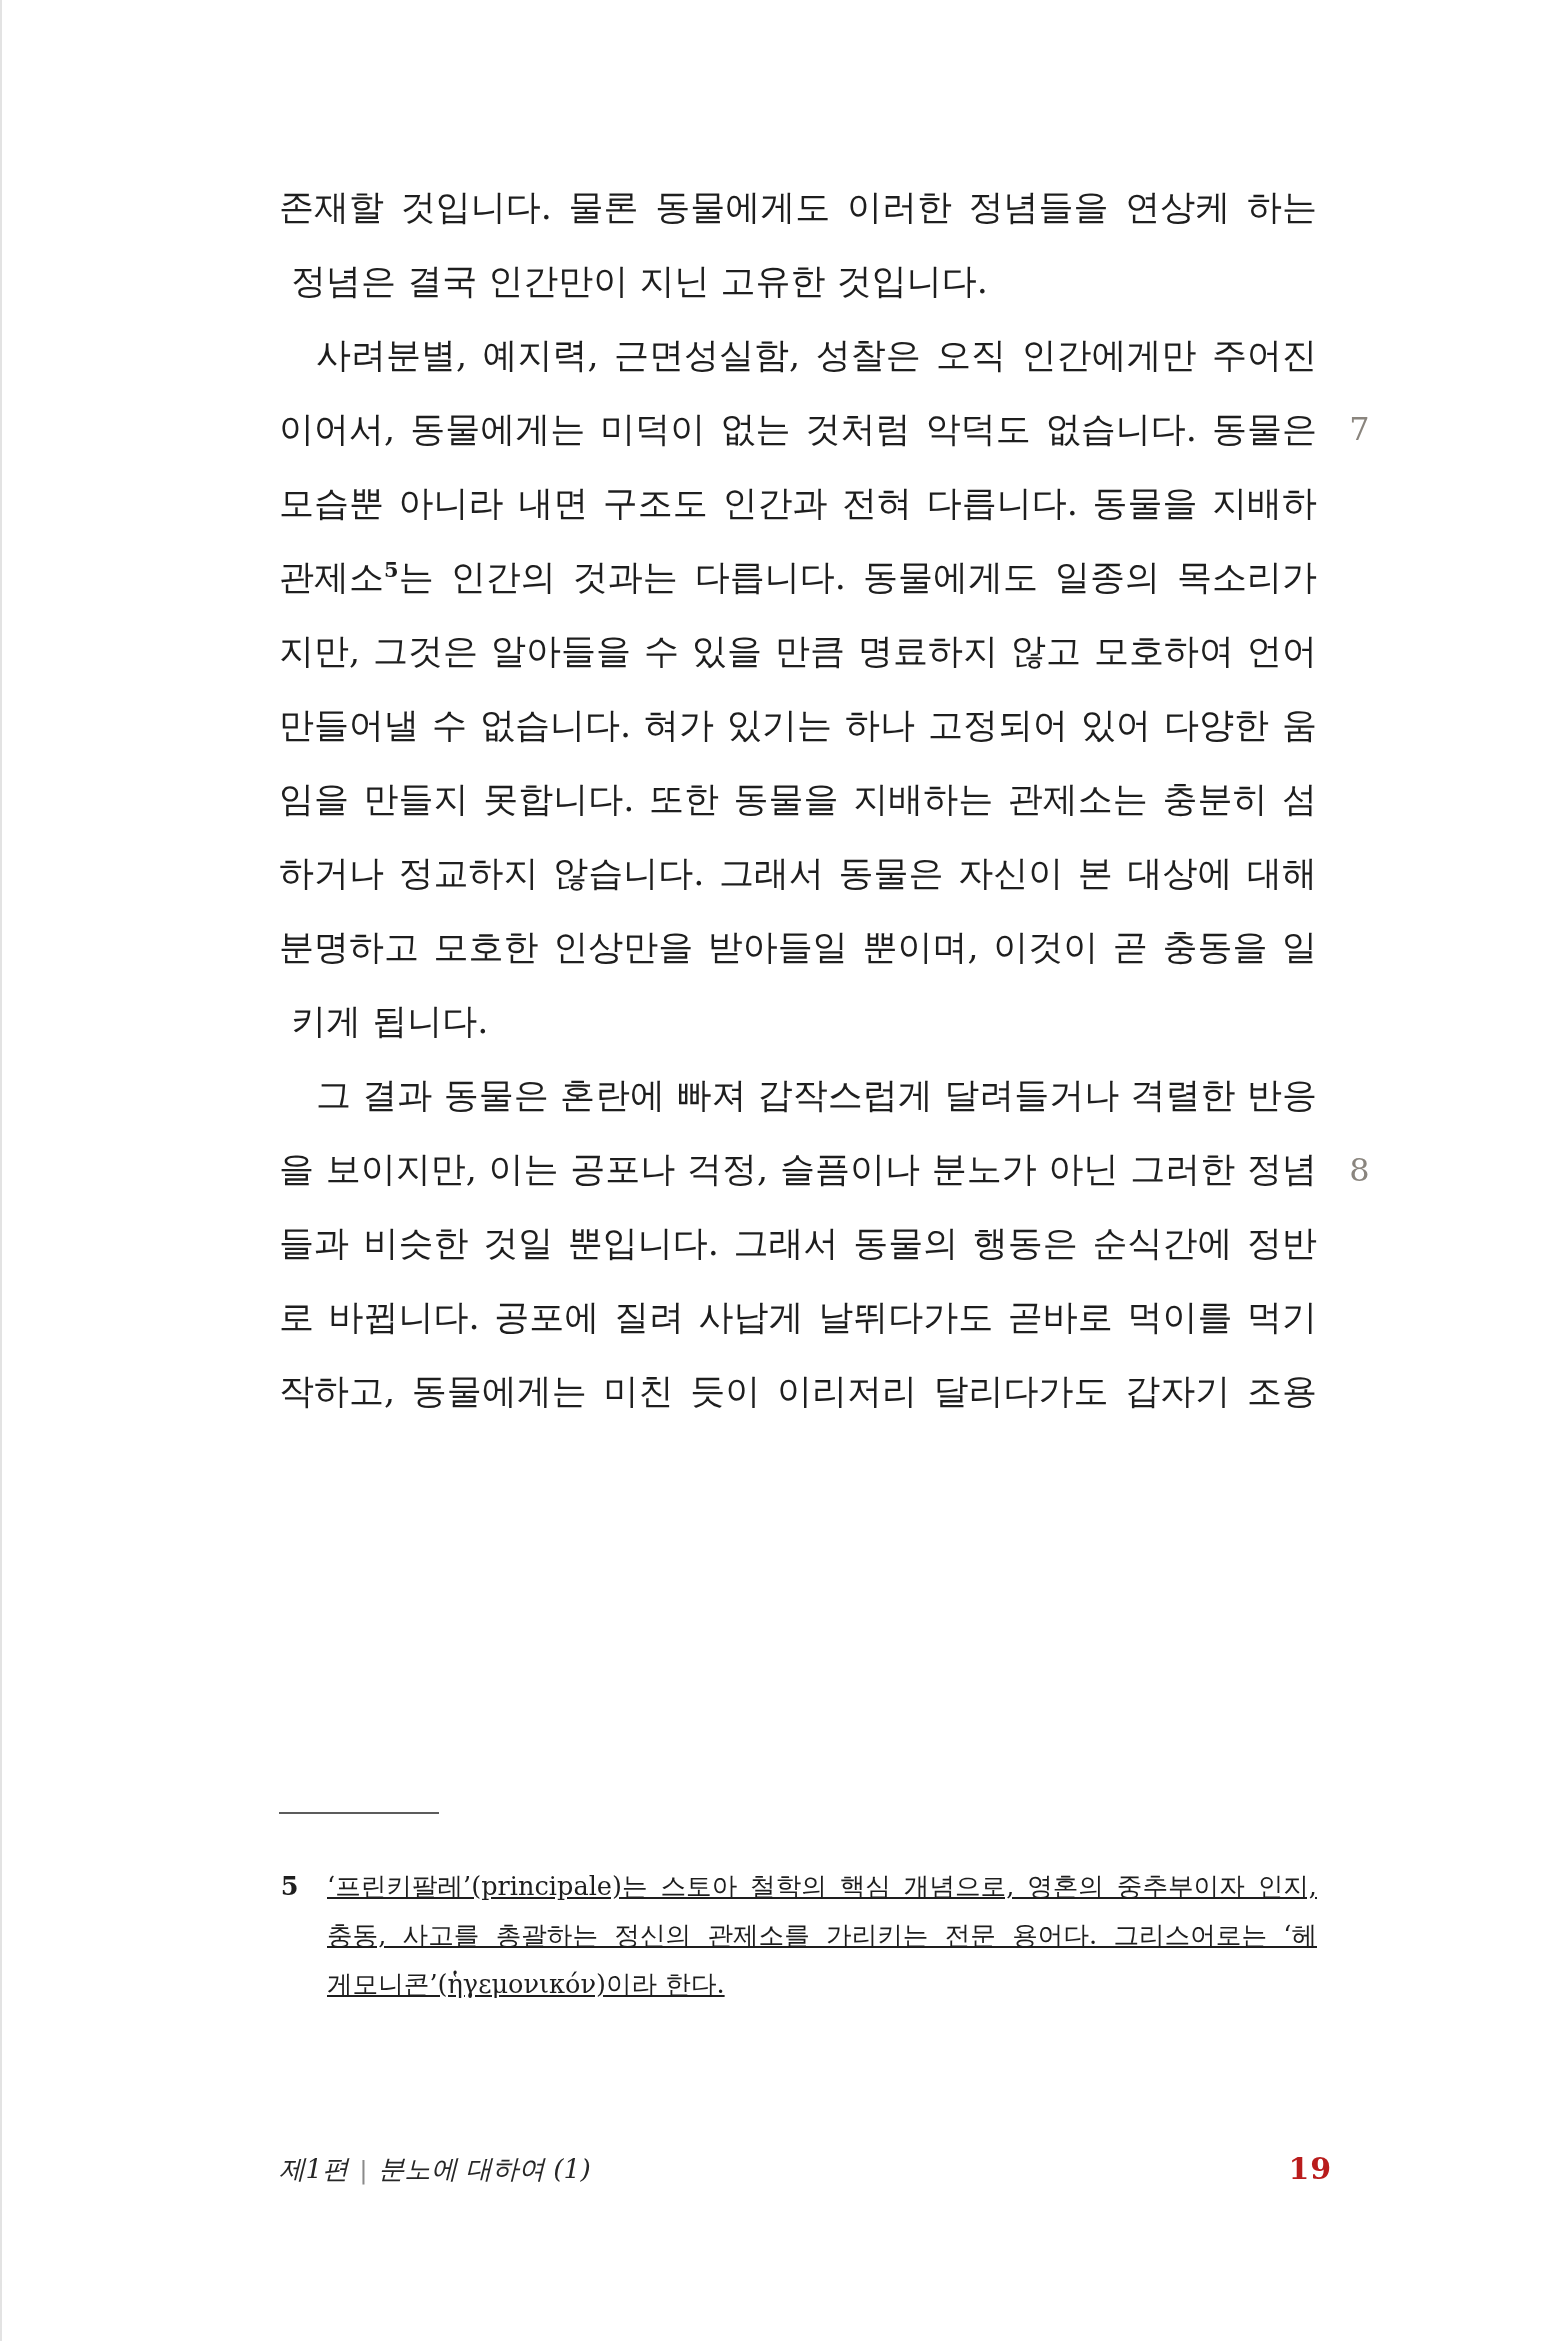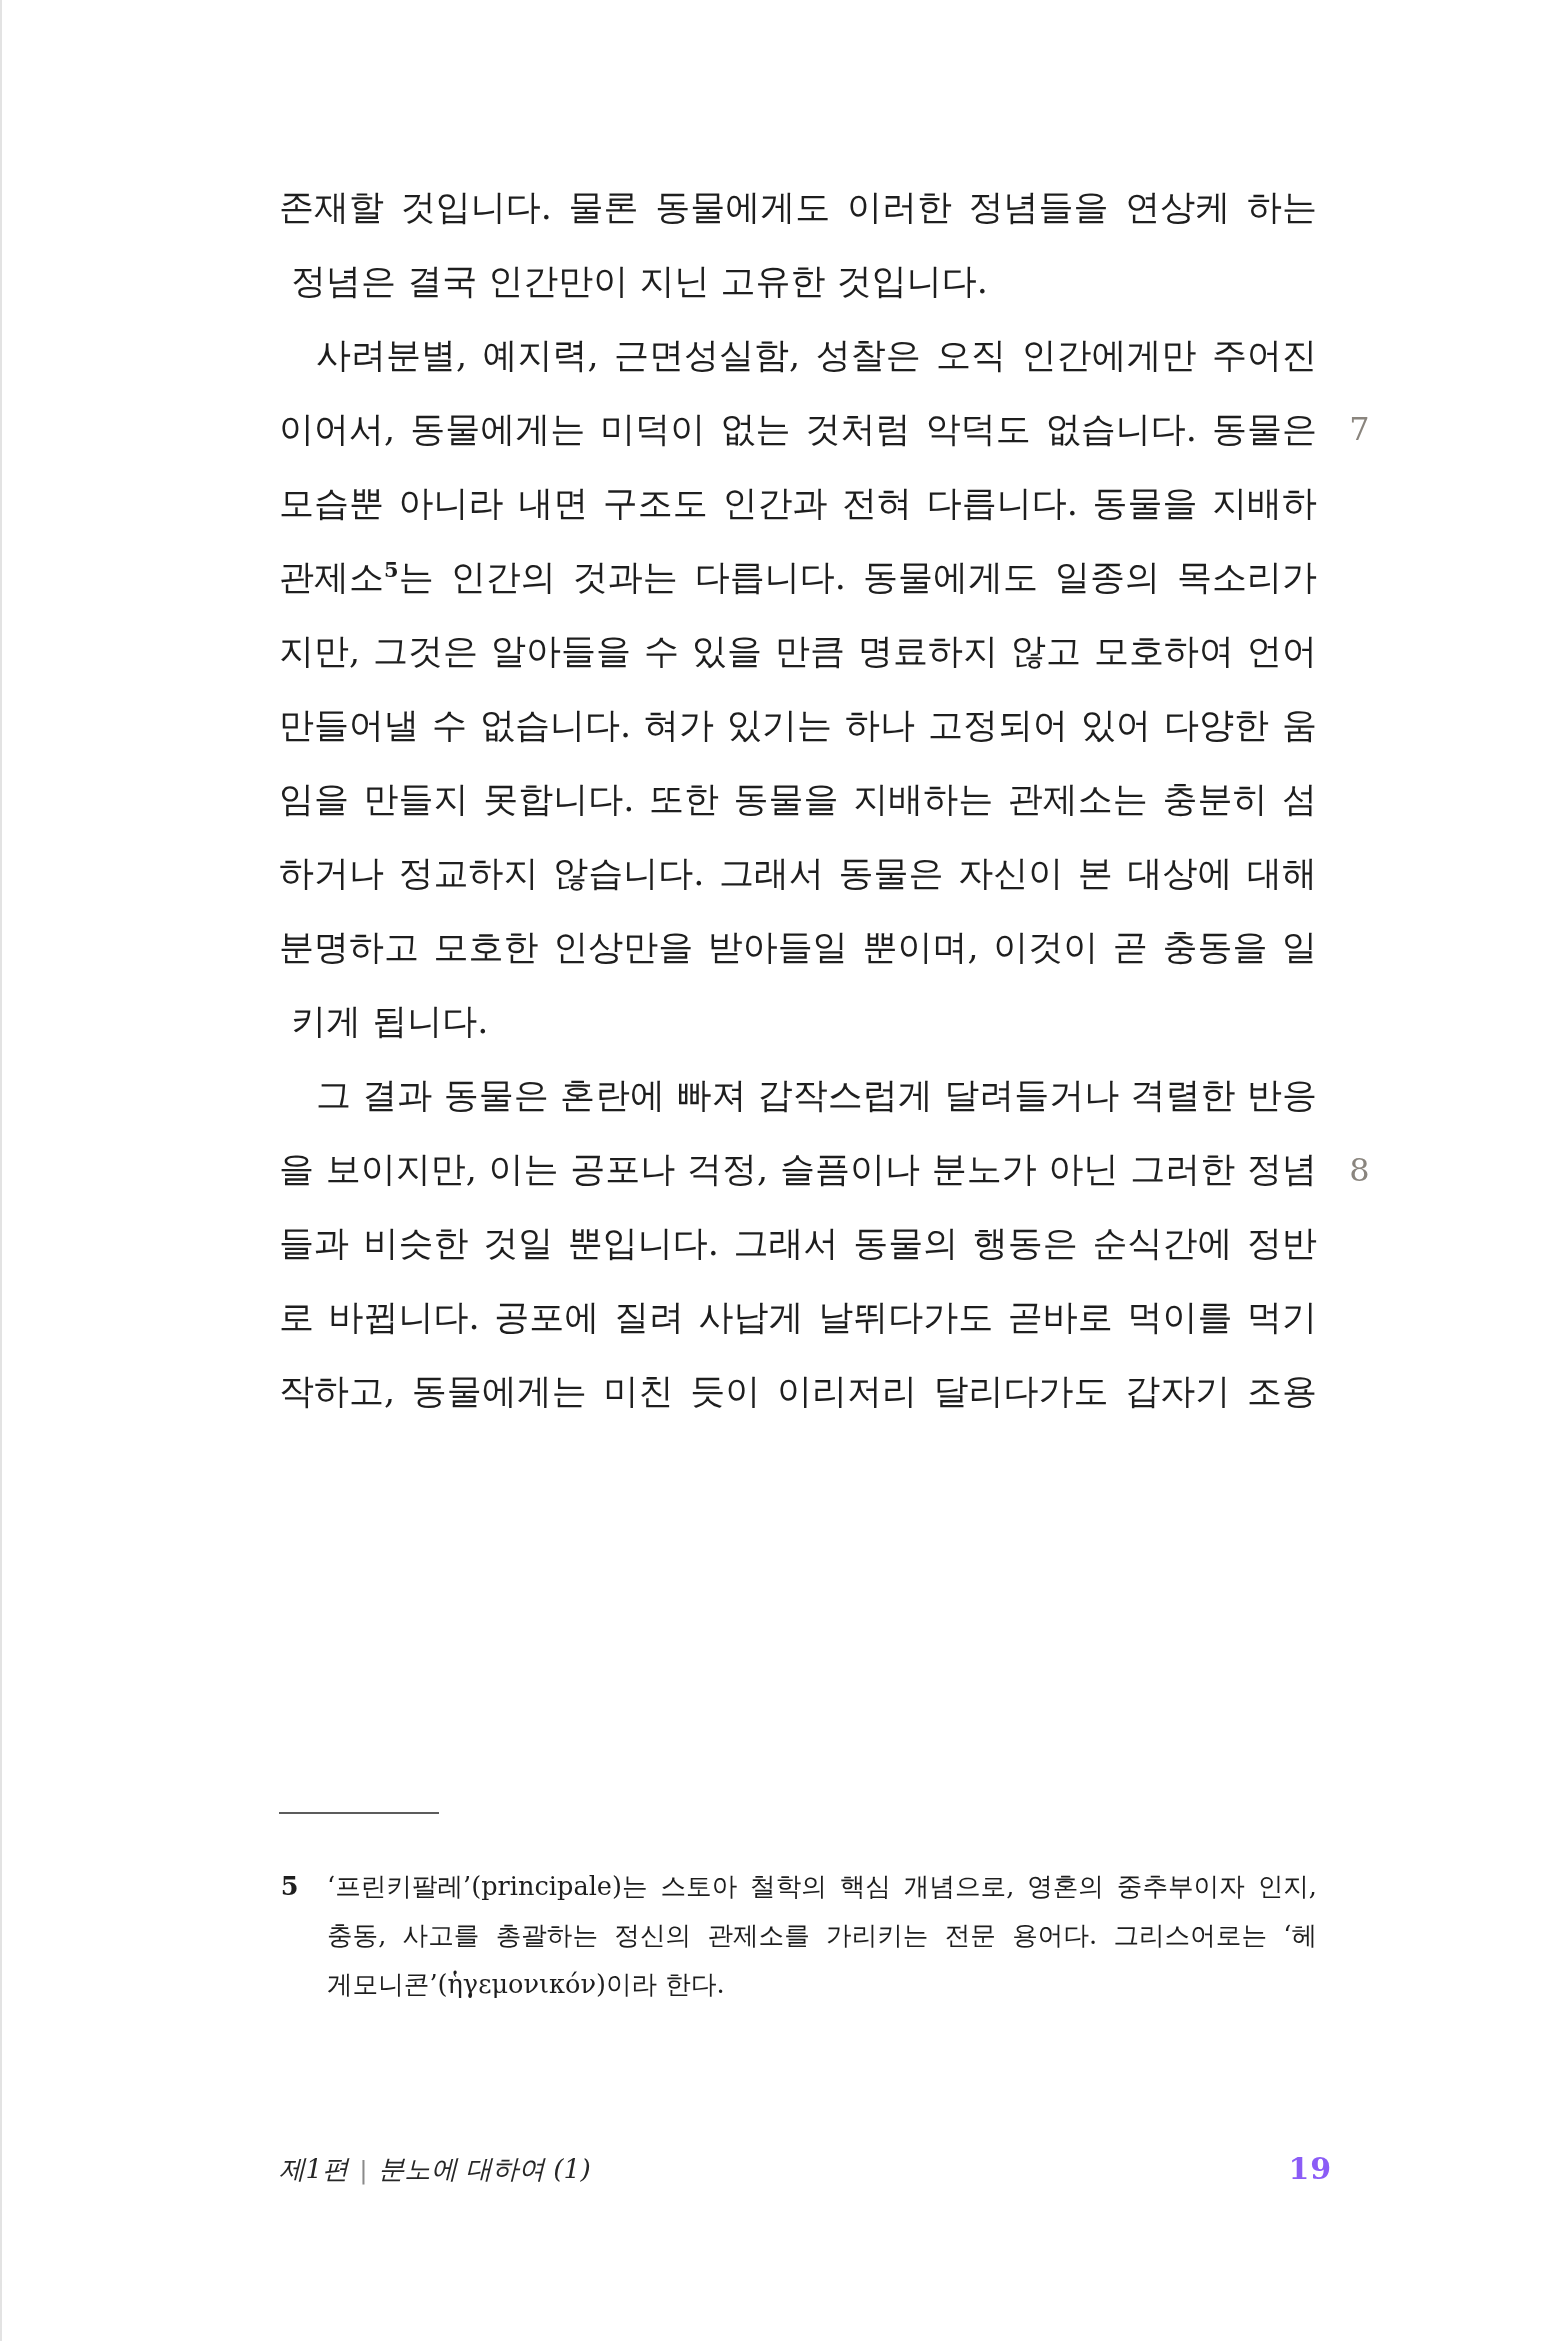--- a/index.html
+++ b/index.html
@@ -85,20 +85,21 @@
     position: absolute;
     left: 1.8px;
     top: 0;
     font-size: 25.6px;
     line-height: 49px;
     font-weight: bold;
     color: #1e1e1e;
   }
   .fnbody {
     margin-left: 48px;
+    text-decoration: underline;
   }
   .fnline {
     font-size: 25.6px;
     line-height: 49px;
     height: 49px;
     text-align: justify;
     text-align-last: justify;
     overflow: hidden;
     color: #1e1e1e;
   }
@@ -128,21 +129,21 @@
     padding: 0 10.6px;
     font-size: 25px;
   }
   .pagenum {
     position: absolute;
     right: 0;
     top: 0;
     font-size: 30px;
     line-height: 35px;
     font-weight: bold;
-    color: #8b5cf6;
+    color: #b91c1c;
     letter-spacing: 0.9px;
   }
 </style>
 </head>
 <body>
 
 <div class="page">
 
   <div class="edge-left"></div>
 

